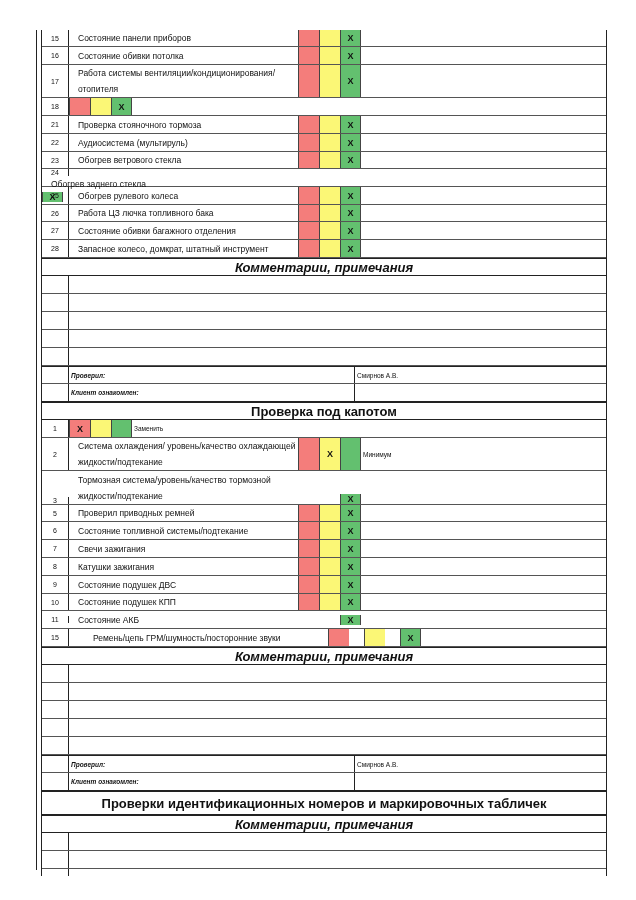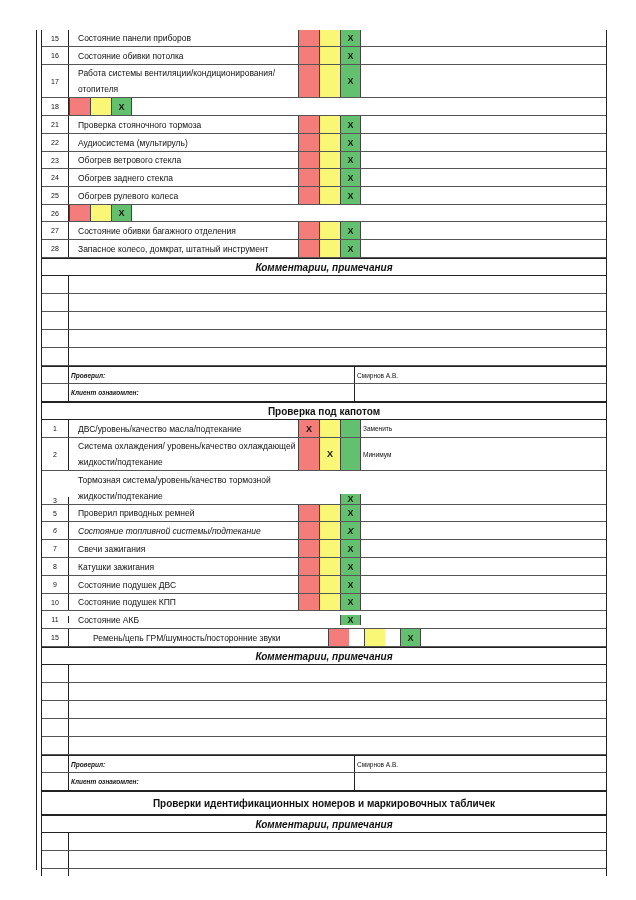--- a/index.html
+++ b/index.html
@@ -8,21 +8,21 @@
   .sheet { position:absolute; left:41px; top:30px; width:564px; border-left:1px solid #222; border-right:1.5px solid #222; }
   .row { position:relative; display:flex; border-bottom:1px solid #555; box-sizing:border-box; }
   .row.thick { border-bottom:1.5px solid #222; }
   .c-num { width:27px; flex:none; font-size:7px; display:flex; align-items:center; justify-content:center; border-right:1px solid #222; box-sizing:border-box; }
   .c-name { width:222px; flex:none; font-size:8.5px; display:flex; align-items:center; padding-left:2px; line-height:16px; box-sizing:border-box;margin-left:7px; }
   .c-r, .c-y, .c-g { width:21px; flex:none; border-left:1px solid #444; font-size:9px; font-weight:bold; display:flex; align-items:center; justify-content:center; box-sizing:border-box; }
   .c-r { background:#f47d7b; }
   .c-y { background:#fbf776; }
   .c-g { background:#63c06f; border-right:1px solid #444; }
   .c-note { flex:1; font-size:6.5px; display:flex; align-items:center; padding-left:2px; }
-  .hdr { justify-content:center; align-items:center; font-size:10px; font-weight:bold; }
+  .hdr { justify-content:center; align-items:center; font-size:13px; font-weight:bold; }
   .hdr.it { font-style:italic; }
   .blank .c-num { border-right:1px solid #222; }
   .sig-label { width:286px; flex:none; font-size:6.5px; font-weight:bold; font-style:italic; display:flex; align-items:center; padding-left:2px; border-right:1px solid #222; box-sizing:border-box; }
   .sig-val { flex:1; font-size:6.5px; display:flex; align-items:center; padding-left:2px; }
 </style>
 </head>
 <body>
 
 <div class="dbl-left"></div>
 <div class="sheet" id="sheet">
@@ -74,38 +74,39 @@
       <div class="c-note"></div>
     </div>
     <div class="row" style="height: 17px;">
       <div class="c-num">23</div>
       <div class="c-name">Обогрев ветрового стекла</div>
       <div class="c-r"></div>
       <div class="c-y"></div>
       <div class="c-g">X</div>
       <div class="c-note"></div>
     </div>
-    <div class="row" style="height: 18px;">
+    <div class="row" style="height: 18px; flex-direction: column;">
       <div class="c-num">24</div>
       <div class="c-name">Обогрев заднего стекла</div>
       <div class="c-r"></div>
       <div class="c-y"></div>
       <div class="c-g">X</div>
       <div class="c-note"></div>
     </div>
     <div class="row" style="height: 18px;">
       <div class="c-num">25</div>
       <div class="c-name">Обогрев рулевого колеса</div>
       <div class="c-r"></div>
       <div class="c-y"></div>
       <div class="c-g">X</div>
       <div class="c-note"></div>
     </div>
     <div class="row" style="height: 17px;">
       <div class="c-num">26</div>
+      <div class="c-name">Работа ЦЗ лючка топливного бака</div>
       <div class="c-r"></div>
       <div class="c-y"></div>
       <div class="c-g">X</div>
       <div class="c-note"></div>
     </div>
     <div class="row" style="height: 18px;">
       <div class="c-num">27</div>
       <div class="c-name">Состояние обивки багажного отделения</div>
       <div class="c-r"></div>
       <div class="c-y"></div>
@@ -147,21 +148,20 @@
       <div class="sig-val">Смирнов А.В.</div>
     </div>
     <div class="row thick" style="height: 18px;">
       <div class="c-num"></div>
       <div class="sig-label">Клиент ознакомлен:</div>
       <div class="sig-val"></div>
     </div>
     <div class="row thick hdr" style="height: 18px; border-top: 1px solid rgb(34, 34, 34);">Проверка под капотом</div>
     <div class="row" style="height: 18px;">
       <div class="c-num">1</div>
-      <div class="c-name">ДВС/уровень/качество масла/подтекание</div>
       <div class="c-r">X</div>
       <div class="c-y"></div>
       <div class="c-g"></div>
       <div class="c-note">Заменить</div>
     </div>
     <div class="row" style="height: 33px;">
       <div class="c-num">2</div>
       <div class="c-name">Система охлаждения/ уровень/качество охлаждающей жидкости/подтекание</div>
       <div class="c-r"></div>
       <div class="c-y">X</div>
@@ -177,21 +177,21 @@
       <div class="c-note"></div>
     </div>
     <div class="row" style="height: 17px;">
       <div class="c-num">5</div>
       <div class="c-name">Проверил приводных ремней</div>
       <div class="c-r"></div>
       <div class="c-y"></div>
       <div class="c-g">X</div>
       <div class="c-note"></div>
     </div>
-    <div class="row" style="height: 18px; font-style: italic;">
+    <div class="row" style="height: 18px;">
       <div class="c-num">6</div>
       <div class="c-name">Состояние топливной системы/подтекание</div>
       <div class="c-r"></div>
       <div class="c-y"></div>
       <div class="c-g">X</div>
       <div class="c-note"></div>
     </div>
     <div class="row" style="height: 18px;">
       <div class="c-num">7</div>
       <div class="c-name">Свечи зажигания</div>

